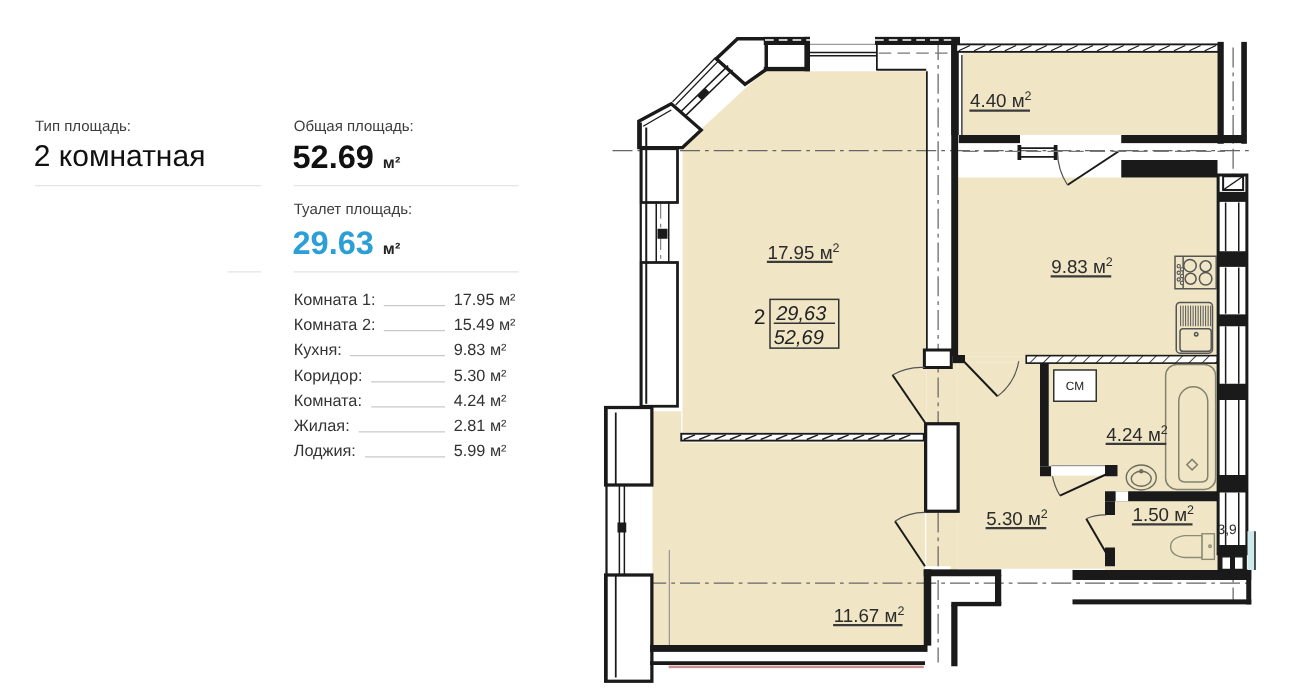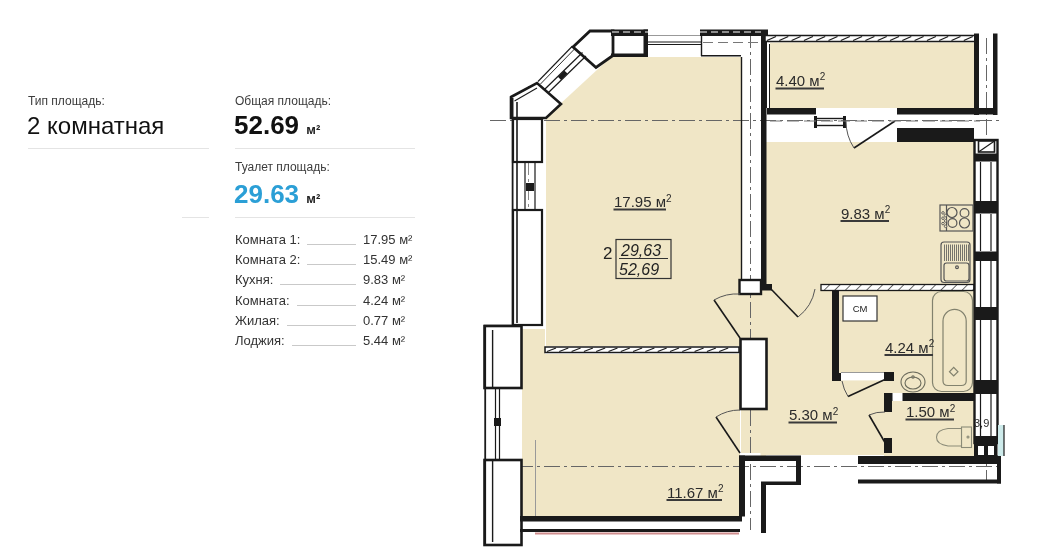--- a/index.html
+++ b/index.html
@@ -43,33 +43,38 @@
       <span class="nm">Комната 2:</span>
       <span class="fill"></span>
       <span class="val">15.49 м²</span>
     </div>
   <div class="row">
       <span class="nm">Кухня:</span>
       <span class="fill"></span>
       <span class="val">9.83 м²</span>
     </div>
   <div class="row">
+      <span class="nm">Коридор:</span>
+      <span class="fill"></span>
+      <span class="val">5.30 м²</span>
+    </div>
+  <div class="row">
       <span class="nm">Комната:</span>
       <span class="fill"></span>
       <span class="val">4.24 м²</span>
     </div>
   <div class="row">
       <span class="nm">Жилая:</span>
       <span class="fill"></span>
-      <span class="val">0.77 м²</span>
+      <span class="val">2.81 м²</span>
     </div>
   <div class="row">
       <span class="nm">Лоджия:</span>
       <span class="fill"></span>
-      <span class="val">5.44 м²</span>
+      <span class="val">5.99 м²</span>
     </div>
 </div>
 
 <svg class="abs" style="left:0;top:0;" width="1044" height="560" viewBox="0 0 1044 560">
 <defs>
   <pattern id="hat" width="13" height="10" patternUnits="userSpaceOnUse" patternTransform="rotate(45)">
     <rect width="13" height="10" fill="#ffffff"></rect>
     <line x1="0" y1="0" x2="0" y2="10" stroke="#1a1a1a" stroke-width="1.3"></line>
     <line x1="4.2" y1="0" x2="4.2" y2="10" stroke="#1a1a1a" stroke-width="1.3"></line>
   </pattern>

